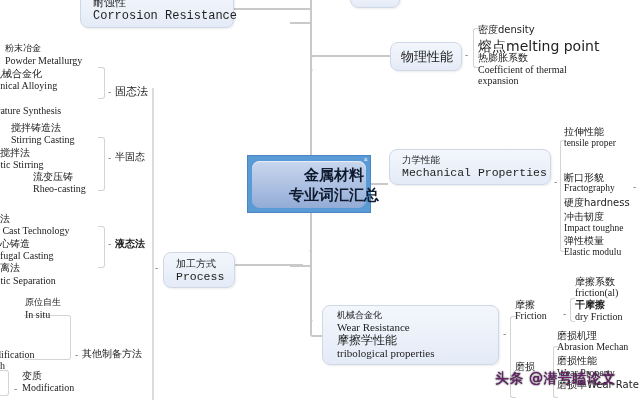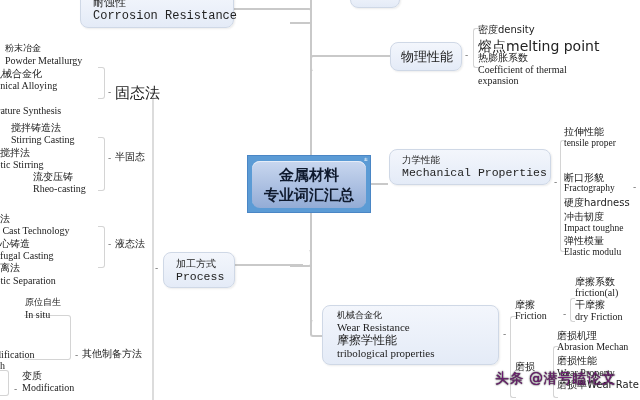--- a/index.html
+++ b/index.html
@@ -14,21 +14,21 @@
           border-radius:8px; box-shadow:1px 1px 2px rgba(0,0,0,0.08); }
   .t { position:absolute; white-space:nowrap; line-height:1; }
   .zh-s { font-family:"DejaVu Sans",sans-serif; font-size:9px; color:#222; }
   .zh { font-family:"DejaVu Sans",sans-serif; font-size:11px; color:#222; }
   .en { font-family:Liberation Serif, serif; font-size:10.5px; color:#222; }
   .en-l { font-family:"Liberation Mono","DejaVu Sans Mono",monospace; font-size:12.5px; color:#222; }
   .minus { position:absolute; font-family:"DejaVu Sans",sans-serif; font-size:9px; color:#666; line-height:1; }
   .root { position:absolute; left:247px; top:155px; width:124px; height:58px;
           background:#5b9bd5; padding:0; box-sizing:border-box; border:1px solid #4a86c5; }
   .root-inner { position:absolute; left:4px; top:5px; right:4px; bottom:4px; border-radius:8px;
-          background:linear-gradient(#c9d7ef,#93acd6); box-shadow:inset 0 1px 0 #e6edf8; }
+          background:linear-gradient(#c9d7ef,#93acd6); box-shadow:inset 0 1px 0 #e6edf8;padding-left:25px; }
   .root-title { position:absolute; width:100%; text-align:center; font-family:"DejaVu Sans",sans-serif;
           font-weight:bold; font-size:15px; color:#0f1a2e; line-height:1; }
   .root-badge { position:absolute; right:2px; top:0px; font-size:5px; color:#fff; font-family:"DejaVu Sans",sans-serif; }
   .watermark { position:absolute; left:495px; top:370px; font-family:"DejaVu Sans",sans-serif; font-size:14px;
           color:#701a75; text-shadow:0 0 2px #333, 0 0 1px #000; white-space:nowrap; letter-spacing:0.5px; }
 </style>
 </head>
 <body>
 
 <div class="line vline" style="left:310px; top:0; height:335px;"></div>
@@ -93,56 +93,56 @@
   <span class="t en" style="left:14px; top:42px; font-size:11px;">tribological properties</span>
 </div>
 <span class="minus" style="left:503px; top:330px;">-</span>
 <div class="bracket" style="left:510px; top:316px; width:5px; height:80px;"></div>
 <span class="t zh" style="left:515px; top:300px; font-size:10px;">摩擦</span>
 <span class="t en" style="left:515px; top:311px; font-size:10px;">Friction</span>
 <span class="minus" style="left:563px; top:310px;">-</span>
 <div class="bracket" style="left:570px; top:298px; width:4px; height:22px;"></div>
 <span class="t zh" style="left:575px; top:277px; font-size:10px;">摩擦系数</span>
 <span class="t en" style="left:575px; top:288px; font-size:10px;">friction(al)</span>
-<span class="t zh" style="left:575px; top:300px; font-size:10px;">干摩擦</span>
+<span class="t zh" style="left:575px; top:300px; font-size:10px;font-weight:bold;">干摩擦</span>
 <span class="t en" style="left:575px; top:312px; font-size:10px;">dry Friction</span>
 <span class="t zh" style="left:515px; top:362px; font-size:10px;">磨损</span>
 <div class="bracket" style="left:553px; top:346px; width:4px; height:50px;"></div>
 <span class="t zh" style="left:557px; top:331px; font-size:10px;">磨损机理</span>
 <span class="t en" style="left:557px; top:342px; font-size:10px;">Abrasion Mechan</span>
 <span class="t zh" style="left:557px; top:356px; font-size:10px;">磨损性能</span>
 <span class="t en" style="left:557px; top:368px; font-size:10px;">Wear Property</span>
 <span class="t zh" style="left:557px; top:380px; font-size:10px;">磨损率Wear Rate</span>
 
 <div class="node" style="left:163px; top:252px; width:70px; height:34px;">
   <span class="t zh-s" style="left:12px; top:6px; font-size:10px;">加工方式</span>
   <span class="t en-l" style="left:12px; top:18px; font-size:11.5px;">Process</span>
 </div>
 <span class="minus" style="left:155px; top:264px;">-</span>
 
-<span class="t zh" style="left:115px; top:86px; font-size:15px;">固态法</span>
+<span class="t zh" style="left:115px; top:86px; font-size:11px;">固态法</span>
 <span class="minus" style="left:108px; top:88px;">-</span>
 <div class="bracket-r" style="left:98px; top:67px; width:6px; height:30px;"></div>
 <span class="t zh-s" style="left:5px; top:44px;">粉末冶金</span>
 <span class="t en" style="left:5px; top:56px; font-size:10px;">Powder Metallurgy</span>
 <span class="t zh" style="left:-8px; top:69px; font-size:10px;">机械合金化</span>
 <span class="t en" style="left:-27px; top:81px; font-size:10px;">Mechanical Alloying</span>
 <span class="t en" style="left:-30px; top:106px; font-size:10px;">Temperature Synthesis</span>
 
 <span class="t zh" style="left:115px; top:152px; font-size:10px;">半固态</span>
 <span class="minus" style="left:108px; top:154px;">-</span>
 <div class="bracket-r" style="left:98px; top:137px; width:6px; height:52px;"></div>
 <span class="t zh" style="left:11px; top:123px; font-size:10px;">搅拌铸造法</span>
 <span class="t en" style="left:11px; top:135px; font-size:10px;">Stirring Casting</span>
 <span class="t zh" style="left:-20px; top:148px; font-size:10px;">电磁搅拌法</span>
 <span class="t en" style="left:-55px; top:160px; font-size:10px;">Electromagnetic Stirring</span>
 <span class="t zh" style="left:33px; top:172px; font-size:10px;">流变压铸</span>
 <span class="t en" style="left:33px; top:184px; font-size:10px;">Rheo-casting</span>
 
-<span class="t zh" style="left:115px; top:239px; font-size:10px;">液态法</span>
+<span class="t zh" style="left:115px; top:239px; font-size:10px;font-weight:bold;">液态法</span>
 <span class="minus" style="left:108px; top:240px;">-</span>
 <div class="bracket-r" style="left:98px; top:226px; width:6px; height:40px;"></div>
 <span class="t zh" style="left:-30px; top:214px; font-size:10px;">熔体铸法</span>
 <span class="t en" style="left:-19px; top:226px; font-size:10px;">Melt Cast Technology</span>
 <span class="t zh" style="left:-10px; top:239px; font-size:10px;">离心铸造</span>
 <span class="t en" style="left:-25px; top:251px; font-size:10px;">Centrifugal Casting</span>
 <span class="t zh" style="left:-30px; top:263px; font-size:10px;">电磁分离法</span>
 <span class="t en" style="left:-55px; top:276px; font-size:10px;">Electromagnetic Separation</span>
 
 <span class="t zh" style="left:82px; top:349px; font-size:10px;">其他制备方法</span>

